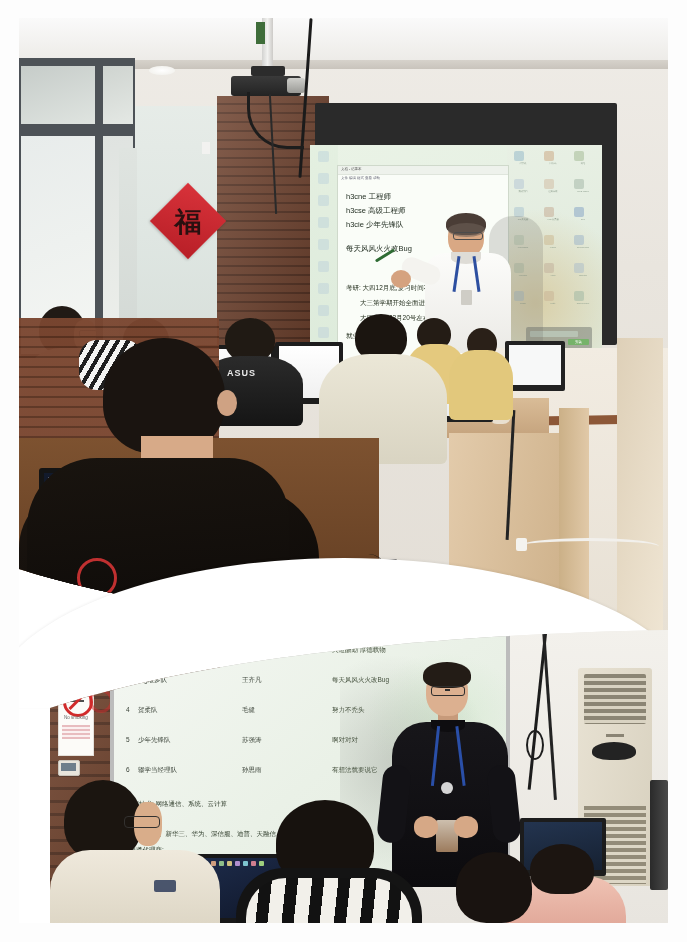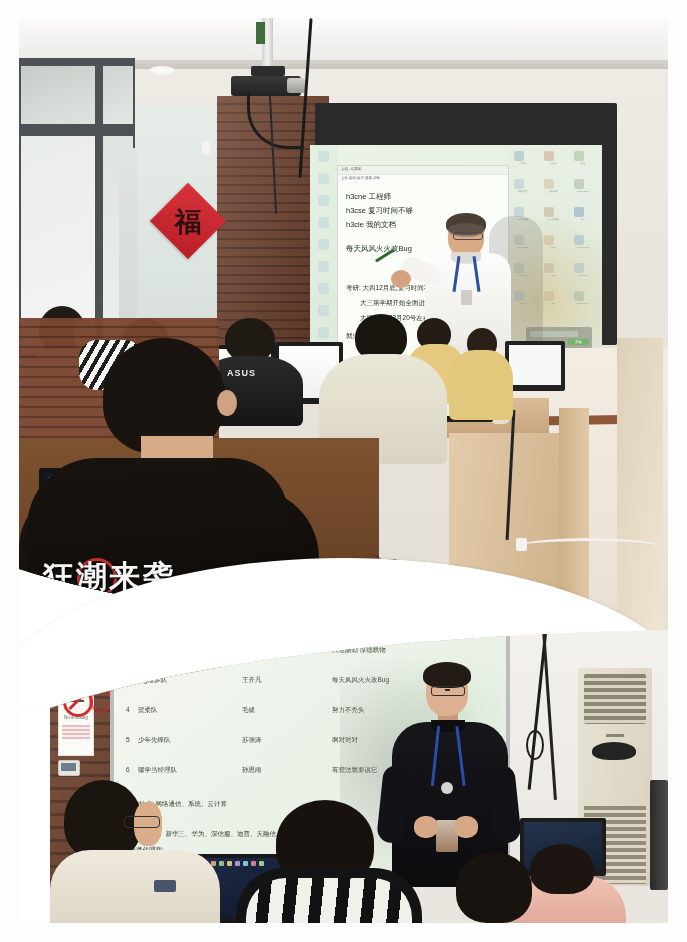--- a/index.html
+++ b/index.html
@@ -540,22 +540,22 @@
       </div>
       <div class="p1-scr-popup"></div>
       <div class="p1-scr-popbar"></div>
       <div class="p1-scr-popbtn" style="font-size:3.5px;color:#fff;text-align:center;line-height:6px;">安装</div>
 
       <div class="p1-win">
         <div class="p1-win-bar"></div>
         <div class="p1-win-ttl">文档 - 记事本</div>
         <div class="p1-win-menu">文件  编辑  格式  查看  帮助</div>
         <div class="p1-txt" style="left:8px;top:26px">h3cne  工程师</div>
-        <div class="p1-txt" style="left:8px;top:40px">h3cse  复习时间不够</div>
-        <div class="p1-txt" style="left:8px;top:54px">h3cie  我的文档</div>
+        <div class="p1-txt" style="left:8px;top:40px">h3cse  高级工程师</div>
+        <div class="p1-txt" style="left:8px;top:54px">h3cie  少年先锋队</div>
         <div class="p1-txt" style="left:8px;top:78px">每天风风火火改Bug</div>
         <div class="p1-txt-sm" style="left:8px;top:118px">考研:  大四12月底,复习时间不够</div>
         <div class="p1-txt-sm" style="left:22px;top:133px">大三第学期开始全面进入</div>
         <div class="p1-txt-sm" style="left:22px;top:148px">大四上学期2月20号左右,报名</div>
         <div class="p1-txt-sm" style="left:8px;top:166px">就业:  秋招 + 春招</div>
         <div class="p1-txt-sm" style="left:34px;top:186px">春招3-4月</div>
       </div>
 
     </div>
 
@@ -643,21 +643,20 @@
       <div class="p1-term-logo-t">Ubuntu</div>
     </div>
 
     <div class="p1-shirt-white"></div>
     <div class="p1-fg-head"></div>
     <div class="p1-fg-ear"></div>
     <div class="p1-fg-neck"></div>
     <div class="p1-fg-shoulder"></div>
     <div class="p1-fg-body"></div>
     <div class="p1-tee-circle"></div>
-    <div class="p1-tee-cn">狂潮来袭</div>
     <div class="p1-tee-en">ELEMENT</div>
 
     <div class="p1-keyboard"></div>
     <div class="p1-kb-keys"></div>
     <div class="p1-mousecable"></div>
     <div class="p1-mouse"></div>
     <div class="p1-mouse-hl"></div>
     <div class="p1-mouse-hl2"></div>
   </div>
 

